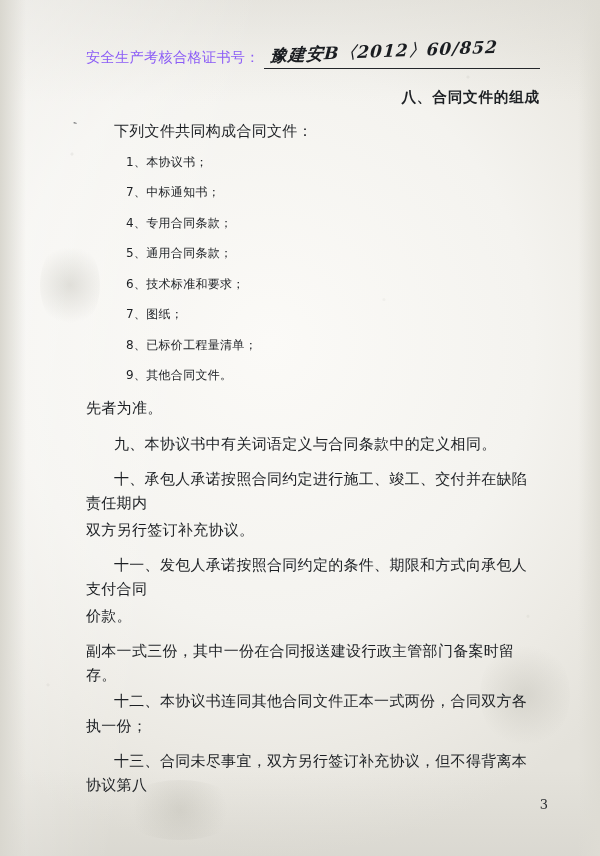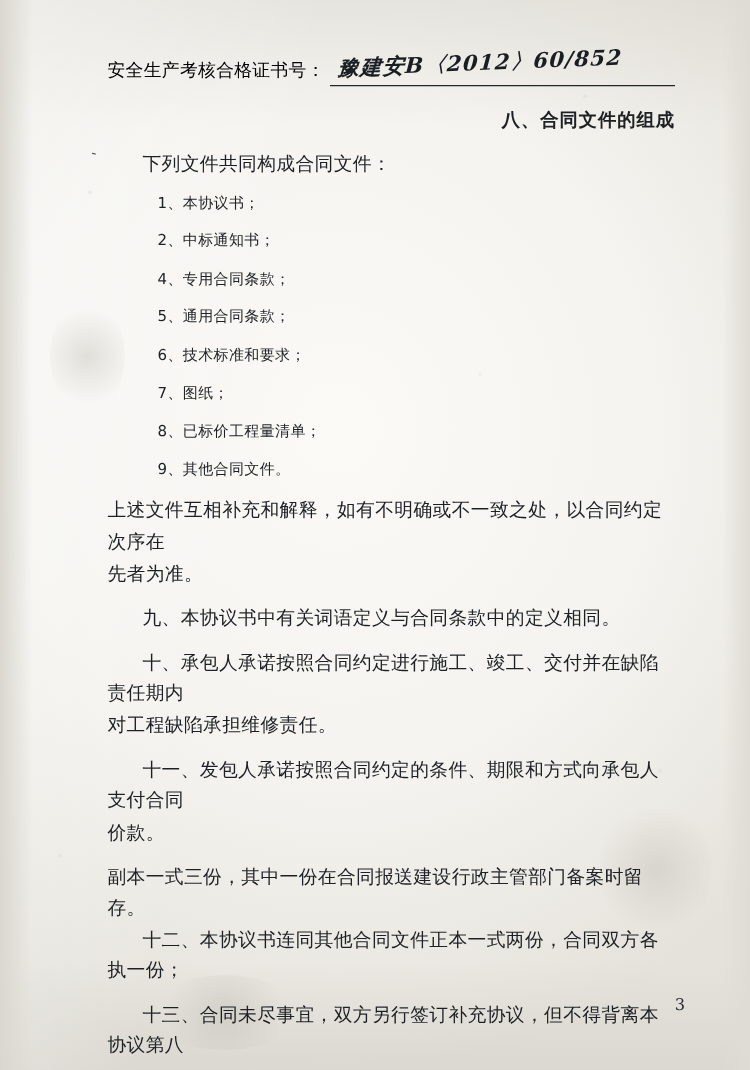--- a/index.html
+++ b/index.html
@@ -75,21 +75,21 @@
 
   
   .header-line {
     display: flex;
     align-items: flex-end;
     margin-bottom: 16px;
     white-space: nowrap;
   }
   .header-label {
     font-size: 14.2px;
-    color: #000000;
+    color: #8b5cf6;
   }
   .header-hand {
     position: relative;
     flex: 1;
     margin-left: 4px;
     border-bottom: 1.4px solid #23262a;
     height: 22px;
   }
   .hand-text {
     position: absolute;
@@ -178,40 +178,39 @@
       <span class="header-hand">
         <span class="hand-text">豫建安B〈2012〉60/852</span>
       </span>
     </div>
 
     <div class="sec-title">八、合同文件的组成</div>
 
     <div class="para">下列文件共同构成合同文件：</div>
 
     <div class="list-item">1、本协议书；</div>
-    <div class="list-item">2、中标通知书；</div>
+    <div class="list-item">7、中标通知书；</div>
     <div class="list-item">4、专用合同条款；</div>
     <div class="list-item">5、通用合同条款；</div>
     <div class="list-item">6、技术标准和要求；</div>
     <div class="list-item">7、图纸；</div>
     <div class="list-item">8、已标价工程量清单；</div>
     <div class="list-item">9、其他合同文件。</div>
 
     <div class="para-block">
-      <div class="para noindent tight">上述文件互相补充和解释，如有不明确或不一致之处，以合同约定次序在</div>
       <div class="para noindent tight">先者为准。</div>
     </div>
 
     <div class="para-block">
       <div class="para tight">九、本协议书中有关词语定义与合同条款中的定义相同。</div>
     </div>
 
     <div class="para-block">
       <div class="para tight">十、承包人承诺按照合同约定进行施工、竣工、交付并在缺陷责任期内</div>
-      <div class="para noindent tight">对工程缺陷承担维修责任。</div>
+      <div class="para noindent tight">双方另行签订补充协议。</div>
     </div>
 
     <div class="para-block">
       <div class="para tight">十一、发包人承诺按照合同约定的条件、期限和方式向承包人支付合同</div>
       <div class="para noindent tight">价款。</div>
     </div>
 
     <div class="para-block">
       <div class="para noindent tight">副本一式三份，其中一份在合同报送建设行政主管部门备案时留存。</div>
       <div class="para tight">十二、本协议书连同其他合同文件正本一式两份，合同双方各执一份；</div>

